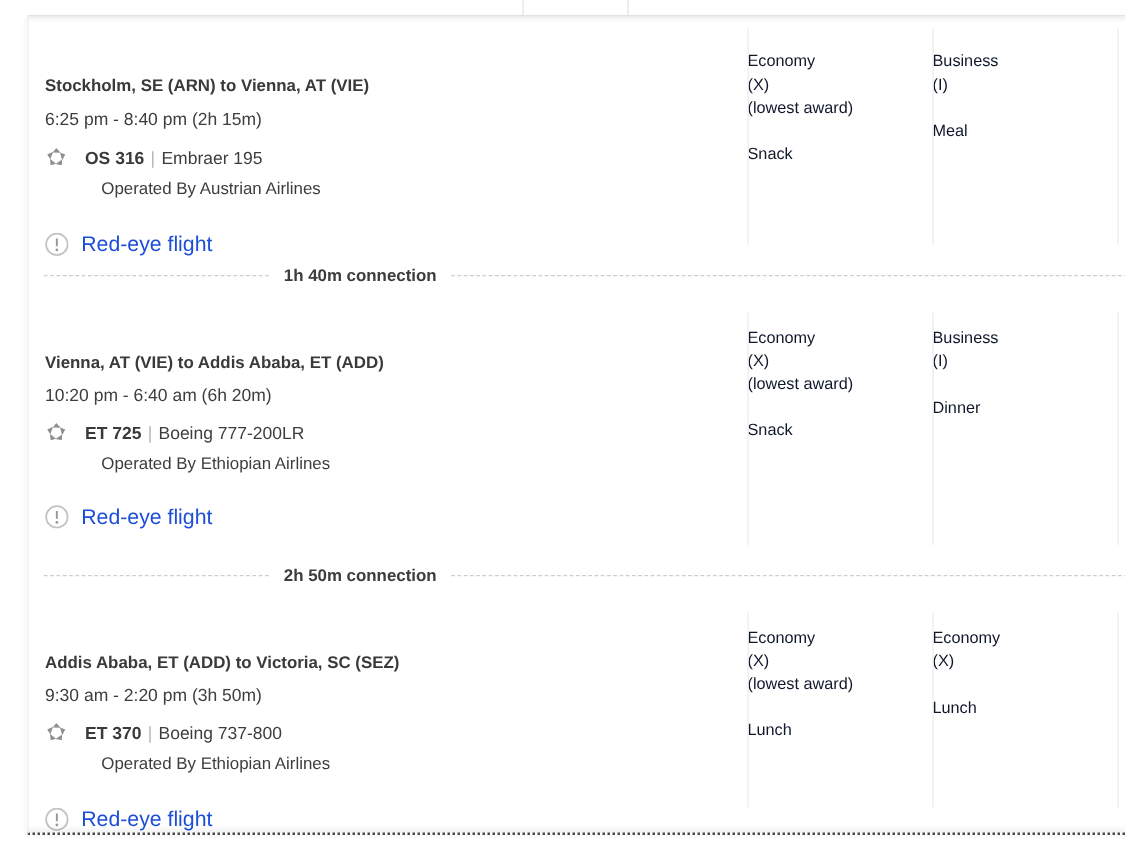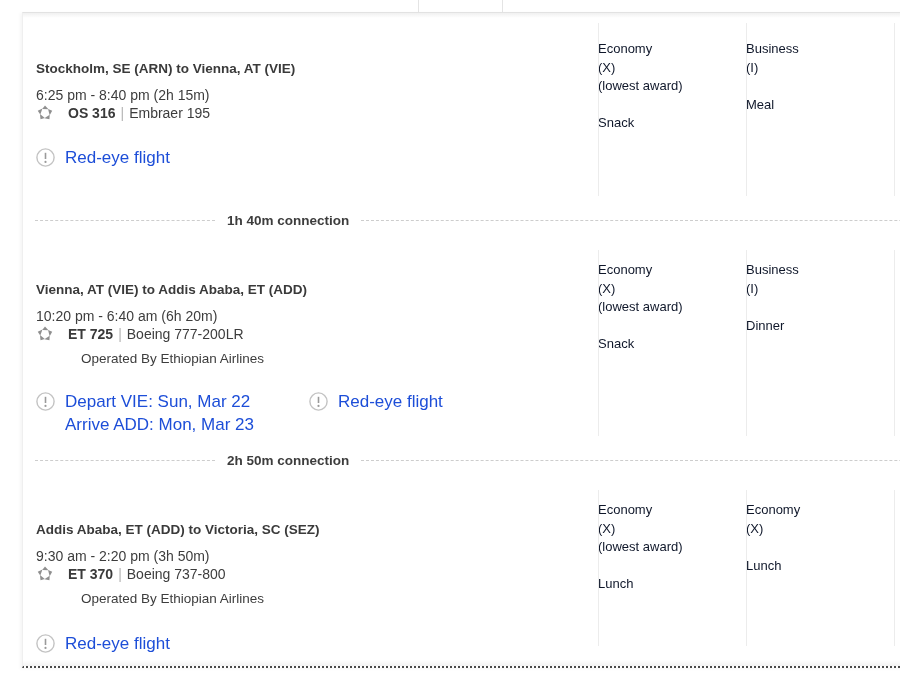--- a/index.html
+++ b/index.html
@@ -28,21 +28,21 @@
   .segment.s3 { height:170px; padding-top:18px; }
 
   .vl { position:absolute; top:10px; bottom:4px; width:1px; background:#ececec; }
   .vl.v1 { left:575px; } .vl.v2 { left:723px; } .vl.v3 { left:871px; }
 
   .info { padding-left:13px; }
   .route { font-size:13.5px; font-weight:bold; color:#3a3a3a; line-height:18px;margin-top:23px; }
   .times { margin-top:8px; font-size:14px; line-height:18px; color:#3d3d3d; }
 
   .flight-row { display:flex; align-items:center; }
-  .s1 .flight-row { } .s2 .flight-row, .s3 .flight-row { margin-top:0;align-items:center; }
+  .s1 .flight-row { margin-top:13px; } .s2 .flight-row, .s3 .flight-row { margin-top:12px;align-items:center; }
   .alliance-icon { width:18px; height:18px; margin-right:14px; flex:0 0 18px; }
   .flight-text { font-size:14px; line-height:18px; }
   .flight-num { font-weight:bold; color:#3a3a3a; }
   .pipe { color:#b5b5b5; padding:0 5px; }
   .operated { margin-top:7px; padding-left:45px; font-size:13.5px; line-height:18px; color:#3d3d3d; }
 
   .warnings { display:flex; gap:55px; align-items:flex-start; }
   .s1 .warnings { margin-top:24px; } .s2 .warnings { margin-top:22px; } .s3 .warnings { margin-top:24px; }
   .warning { display:flex; align-items:flex-start; }
   .warn-icon { width:19px; height:19px; margin:2px 10px 0 0; flex:0 0 19px; }
@@ -93,20 +93,21 @@
     <div class="vl v3"></div>
     <div class="info">
       <div class="route">Stockholm, SE (ARN) to Vienna, AT (VIE)</div>
       <div class="times">6:25 pm - 8:40 pm (2h 15m)</div>
       <div class="flight-row">
         <svg class="alliance-icon" viewBox="0 0 18 18">
             <use href="#alliance-star"></use>
           </svg>
         <span class="flight-text"><span class="flight-num">OS 316</span><span class="pipe">|</span><span>Embraer 195</span></span>
       </div>
+      <div class="operated">Operated By Austrian Airlines</div>
       <div class="warnings">
         <div class="warning">
           <svg class="warn-icon" viewBox="0 0 19 19">
               <use href="#warn-circle"></use>
             </svg>
           <div class="warn-text">Red-eye flight</div>
         </div>
       </div>
     </div>
     <div class="cabin">Economy
@@ -138,27 +139,20 @@
             <use href="#alliance-star"></use>
           </svg>
         <span class="flight-text"><span class="flight-num">ET 725</span><span class="pipe">|</span><span>Boeing 777-200LR</span></span>
       </div>
       <div class="operated">Operated By Ethiopian Airlines</div>
       <div class="warnings">
         <div class="warning">
           <svg class="warn-icon" viewBox="0 0 19 19">
               <use href="#warn-circle"></use>
             </svg>
-          <div class="warn-text">Depart VIE: Sun, Mar 22
-Arrive ADD: Mon, Mar 23</div>
-        </div>
-        <div class="warning">
-          <svg class="warn-icon" viewBox="0 0 19 19">
-              <use href="#warn-circle"></use>
-            </svg>
           <div class="warn-text">Red-eye flight</div>
         </div>
       </div>
     </div>
     <div class="cabin">Economy
 (X)
 (lowest award)
 
 Snack</div>
     <div class="cabin">Business

